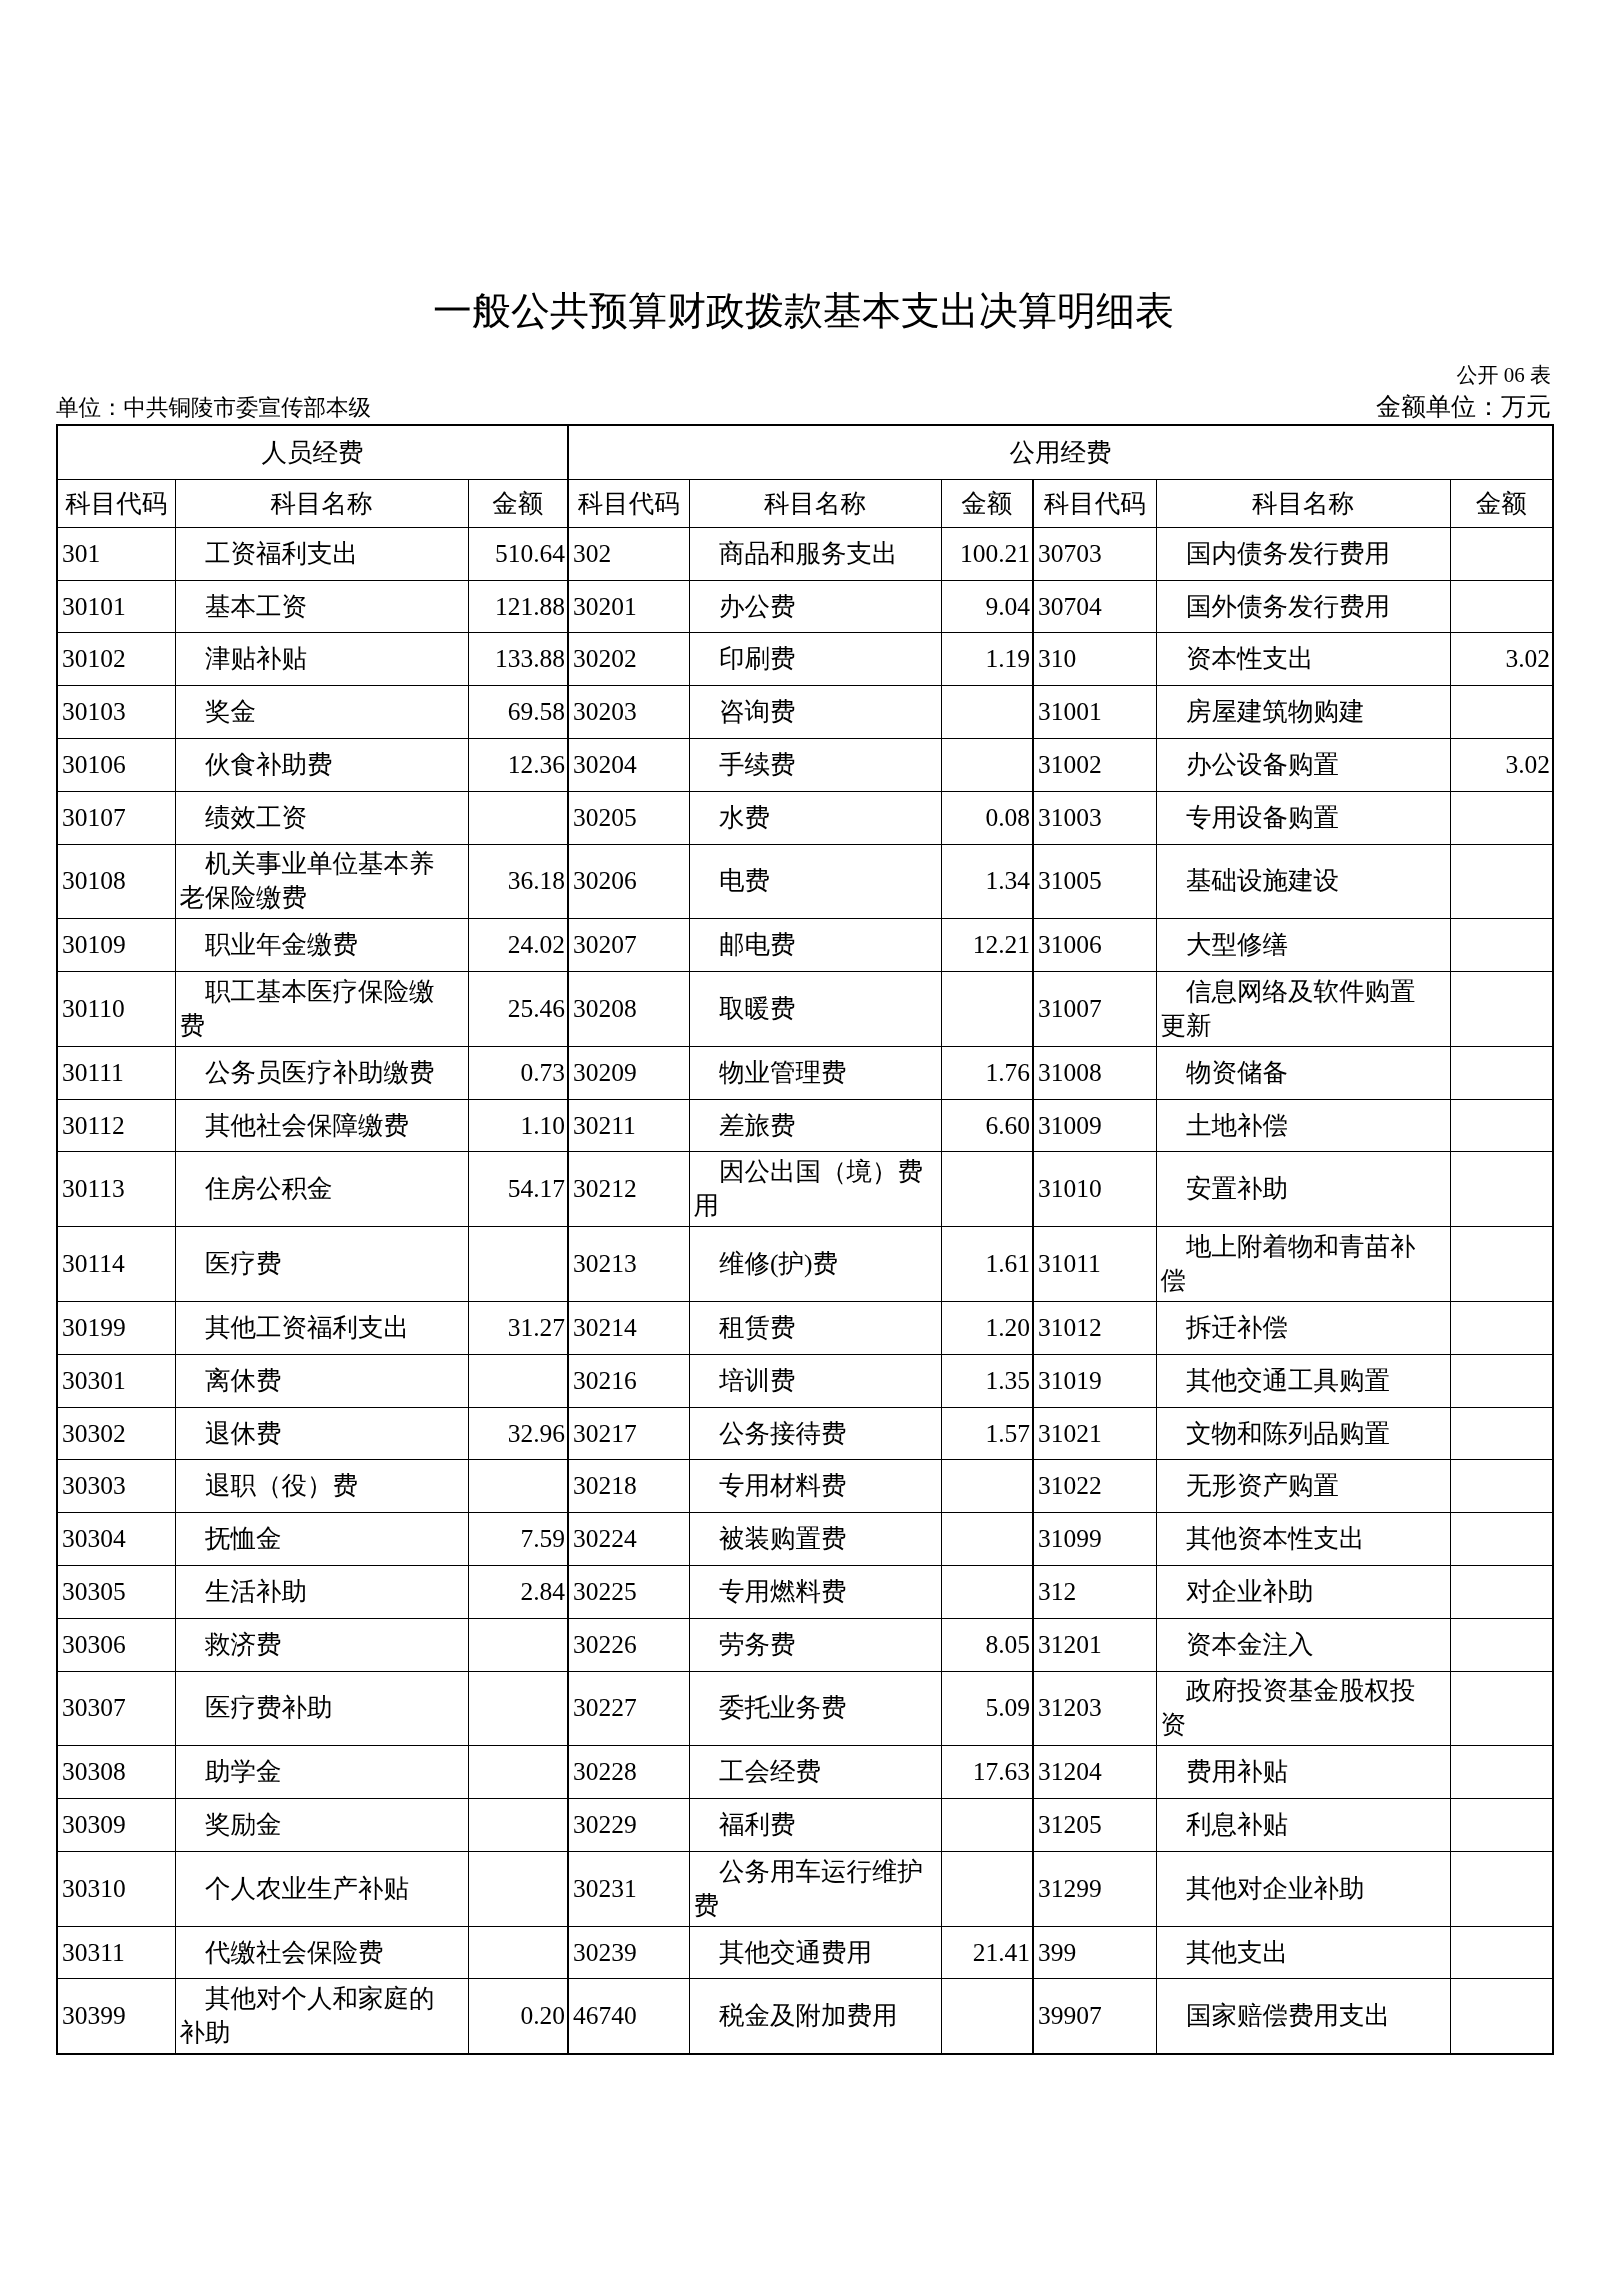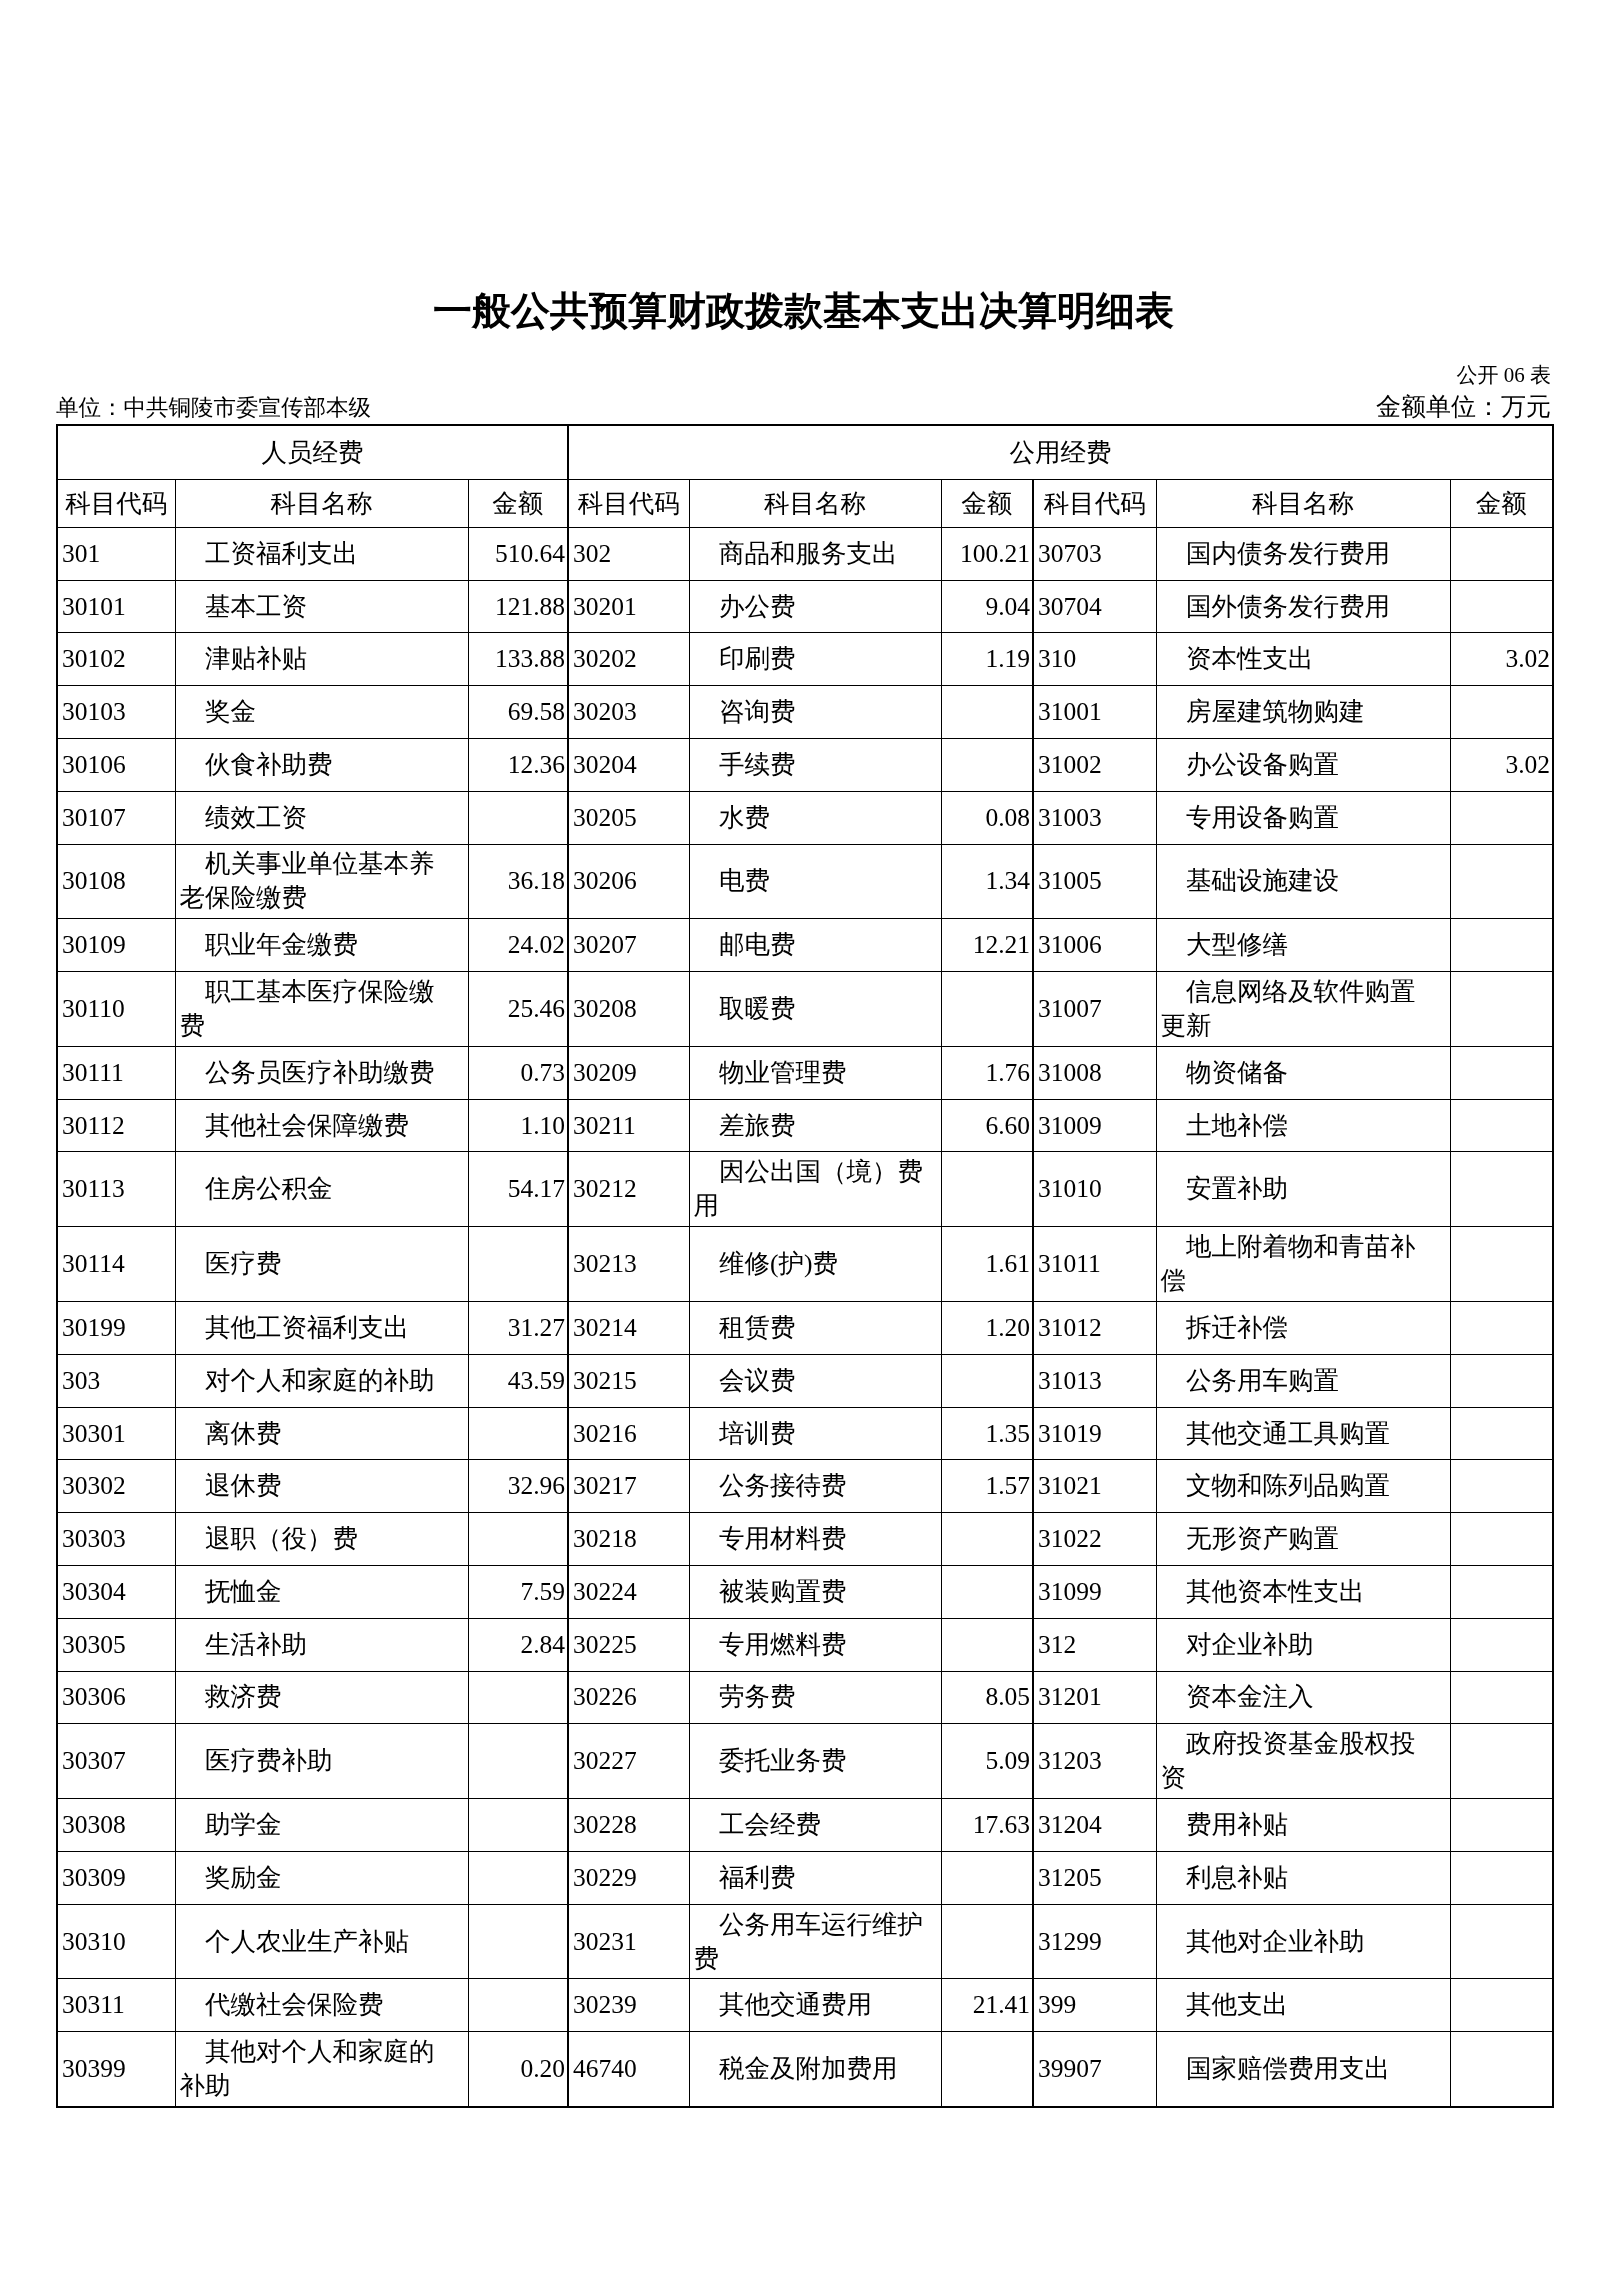--- a/index.html
+++ b/index.html
@@ -16,21 +16,21 @@
     overflow: hidden;
   }
   .page {
     padding-left: 56px;
     padding-right: 70px;
   }
   .title {
     margin: 0;
     padding-top: 286px;
     font-family: "Liberation Sans", "DejaVu Sans", sans-serif;
-    font-weight: 700;
+    font-weight: 400;
     font-size: 39px;
     line-height: 49px;
     text-align: center;
     letter-spacing: 0px;
   }
   .table-no {
     margin-top: 27.4px;
     text-align: right;
     font-size: 21px;
     line-height: 26.5px;
@@ -261,31 +261,20 @@
           <td class="name">其他工资福利支出</td>
           <td class="amt">31.27</td>
           <td class="code gsep">30214</td>
           <td class="name">租赁费</td>
           <td class="amt">1.20</td>
           <td class="code gsep">31012</td>
           <td class="name">拆迁补偿</td>
           <td class="amt"></td>
         </tr>
         <tr>
-          <td class="code">303</td>
-          <td class="name">对个人和家庭的补助</td>
-          <td class="amt">43.59</td>
-          <td class="code gsep">30215</td>
-          <td class="name">会议费</td>
-          <td class="amt"></td>
-          <td class="code gsep">31013</td>
-          <td class="name">公务用车购置</td>
-          <td class="amt"></td>
-        </tr>
-        <tr>
           <td class="code">30301</td>
           <td class="name">离休费</td>
           <td class="amt"></td>
           <td class="code gsep">30216</td>
           <td class="name">培训费</td>
           <td class="amt">1.35</td>
           <td class="code gsep">31019</td>
           <td class="name">其他交通工具购置</td>
           <td class="amt"></td>
         </tr>

